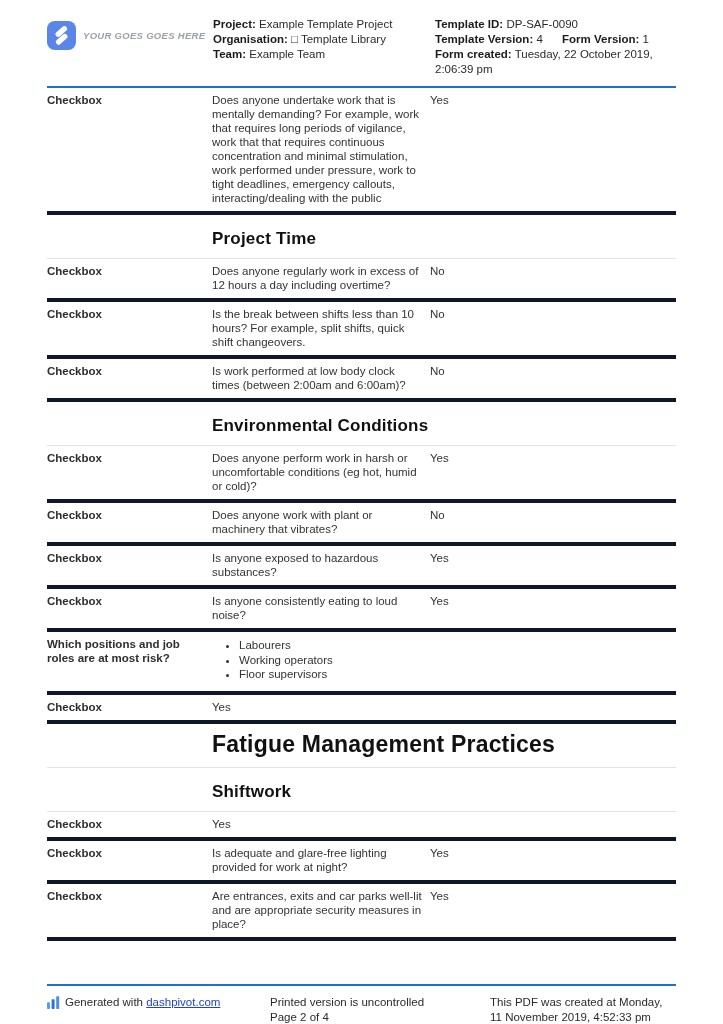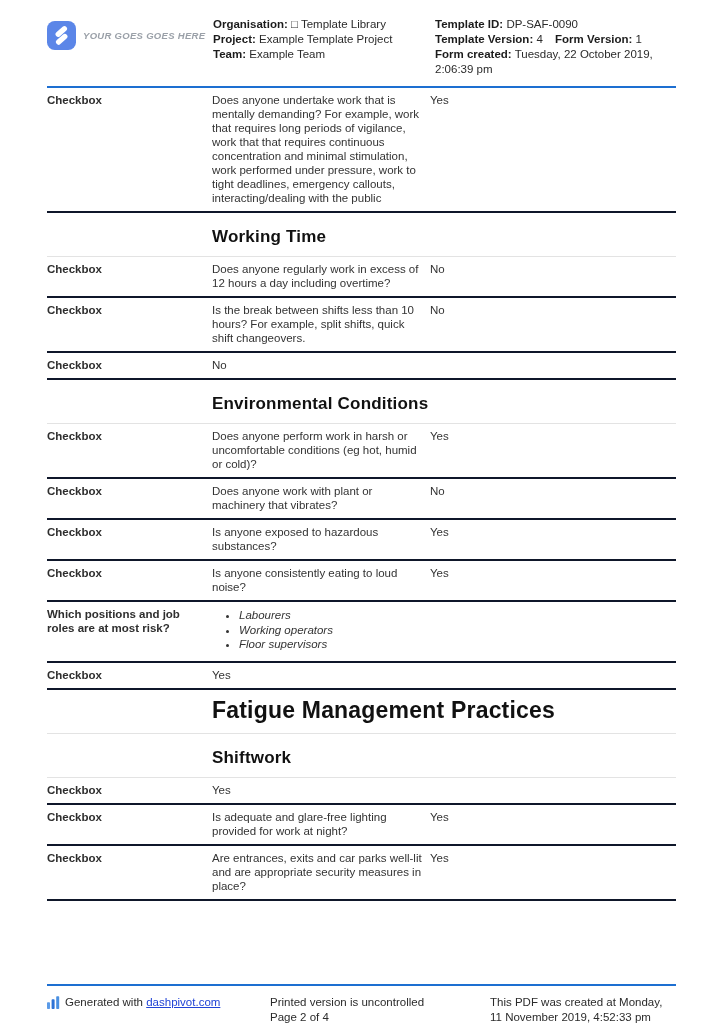--- a/index.html
+++ b/index.html
@@ -31,36 +31,36 @@
   .logo-mark { width: 29px; height: 29px; flex: 0 0 auto; }
   .logo-text {
     font-size: 9.5px; font-style: italic; font-weight: bold;
     color: #9aa0a8; letter-spacing: 0.3px; white-space: nowrap;
   }
   .meta-left { width: 222px; font-size: 11.5px; line-height: 15px; }
   .meta-right { flex: 1; font-size: 11.5px; line-height: 15px; }
   .meta-line { margin-bottom: 0; }
   .meta-label { font-weight: bold; color: #1c1c1c; }
   .meta-value { color: #2b2b2b; }
-  .meta-pair + .meta-pair { margin-left: 9px; }
+  .meta-pair + .meta-pair { margin-left: 16px; }
 
   
   .content { flex: 0 0 auto; }
   .form-row {
     display: grid;
     grid-template-columns: 165px 218px 1fr;
     padding: 5px 0 6px 0;
-    border-bottom: 2px solid #0f172a;
+    border-bottom: 4px solid #0f172a;
     font-size: 11.5px; line-height: 14px;
   }
   .row-label { font-weight: bold; color: #2e2e2e; padding-right: 14px; }
   .row-question { color: #333333; padding-right: 6px; }
   .row-answer { color: #333333; }
   ul.bullets { list-style: disc; padding-left: 27px; margin: 1px 0 4px 0; }
-  ul.bullets li { margin-bottom: 0.5px; font-style: italic; }
+  ul.bullets li { margin-bottom: 0.5px; }
 
   .section-h1-row, .section-h2-row {
     border-bottom: 1px solid #e3e3e3;
     padding-left: 165px;
   }
   .section-h1-row { padding-top: 7px; padding-bottom: 9px; }
   .section-h2-row { padding-top: 14px; padding-bottom: 9px; }
   .section-h1-row .heading { font-size: 23px; font-weight: bold; color: #111111; letter-spacing: 0.2px; }
   .section-h2-row .heading { font-size: 17px; font-weight: bold; color: #111111; letter-spacing: 0.2px; }
 
@@ -88,26 +88,26 @@
     <div class="logo-block">
       <svg class="logo-mark" viewBox="0 0 28 28">
         <rect x="0" y="0" width="28" height="28" rx="7.5" fill="#5b86e8"></rect>
         <rect x="7.2" y="7.6" width="13.2" height="5.1" rx="2.55" fill="#ffffff" transform="rotate(-42 13.8 10.15)"></rect>
         <rect x="7.6" y="15.1" width="13.2" height="5.1" rx="2.55" fill="#ffffff" transform="rotate(-42 14.2 17.65)"></rect>
       </svg>
       <span class="logo-text">YOUR GOES GOES HERE</span>
     </div>
     <div class="meta-left">
       <div class="meta-line">
+        <span class="meta-label">Project:</span>
+        <span class="meta-value">Example Template Project</span>
+      </div>
+      <div class="meta-line">
         <span class="meta-label">Organisation:</span>
         <span class="meta-value">□ Template Library</span>
-      </div>
-      <div class="meta-line">
-        <span class="meta-label">Project:</span>
-        <span class="meta-value">Example Template Project</span>
       </div>
       <div class="meta-line">
         <span class="meta-label">Team:</span>
         <span class="meta-value">Example Team</span>
       </div>
     </div>
     <div class="meta-right">
       <div class="meta-line">
         <span class="meta-label">Template ID:</span>
         <span class="meta-value">DP-SAF-0090</span>
@@ -130,37 +130,38 @@
   </div>
 
   <div class="content">
   <div class="form-row">
     <div class="row-label">Checkbox</div>
     <div class="row-question">Does anyone undertake work that is mentally demanding? For example, work that requires long periods of vigilance, work that that requires continuous concentration and minimal stimulation, work performed under pressure, work to tight deadlines, emergency callouts, interacting/dealing with the public</div>
     <div class="row-answer">Yes</div>
   </div>
 
   <div class="section-h2-row">
-    <div class="heading">Working Time</div>
+    <div class="heading">Project Time</div>
   </div>
 
   <div class="form-row">
     <div class="row-label">Checkbox</div>
     <div class="row-question">Does anyone regularly work in excess of 12 hours a day including overtime?</div>
     <div class="row-answer">No</div>
   </div>
 
   <div class="form-row">
     <div class="row-label">Checkbox</div>
     <div class="row-question">Is the break between shifts less than 10 hours? For example, split shifts, quick shift changeovers.</div>
     <div class="row-answer">No</div>
   </div>
 
   <div class="form-row">
     <div class="row-label">Checkbox</div>
+    <div class="row-question">Is work performed at low body clock times (between 2:00am and 6:00am)?</div>
     <div class="row-answer">No</div>
   </div>
 
   <div class="section-h2-row">
     <div class="heading">Environmental Conditions</div>
   </div>
 
   <div class="form-row">
     <div class="row-label">Checkbox</div>
     <div class="row-question">Does anyone perform work in harsh or uncomfortable conditions (eg hot, humid or cold)?</div>

